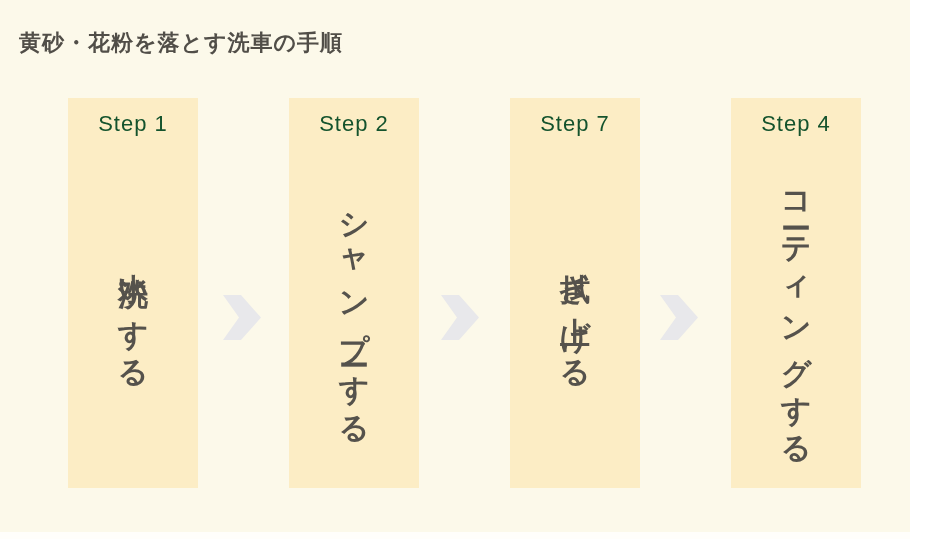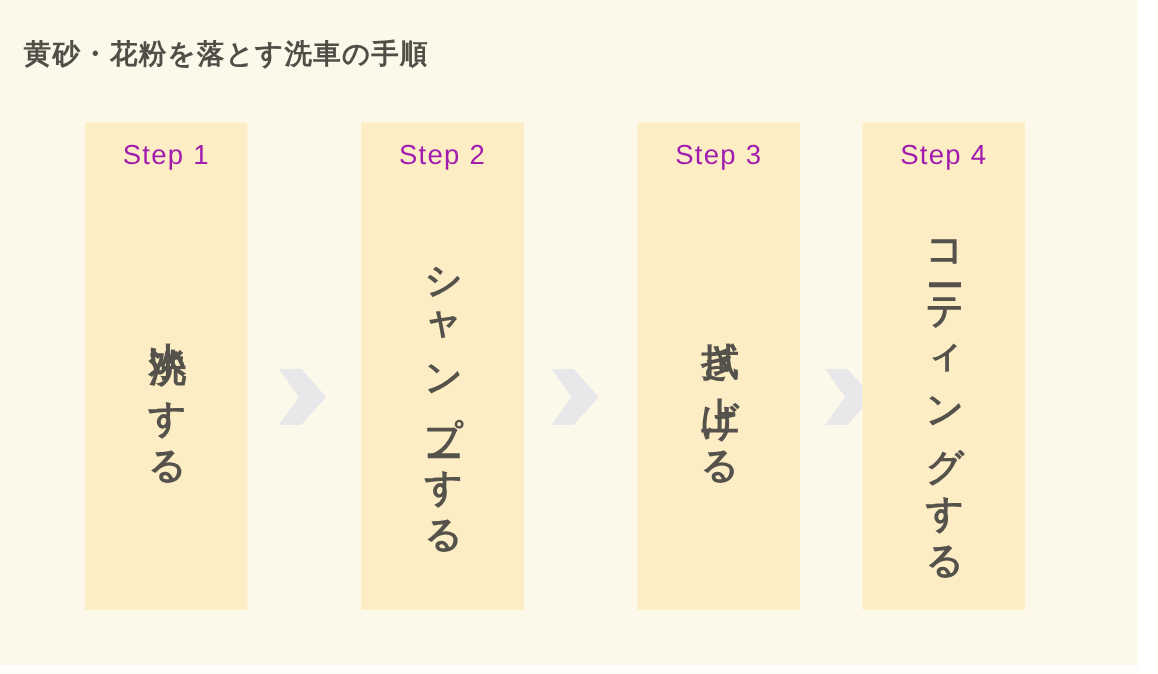--- a/index.html
+++ b/index.html
@@ -29,26 +29,26 @@
     width: 130px;
     height: 390px;
     background: #FCEDC5;
     display: flex;
     flex-direction: column;
     align-items: center;
   }
   .step-card.pos-0 { left: 68px; }
   .step-card.pos-1 { left: 289px; text-align: center; }
   .step-card.pos-2 { left: 510px; }
-  .step-card.pos-3 { left: 690px; }
+  .step-card.pos-3 { left: 731px; }
   .step-label {
     margin-top: 13px;
     font-size: 22px;
     font-weight: 400;
-    color: #a21caf;
+    color: #14532d;
     letter-spacing: 1px;
   }
   .step-text-wrap {
     flex: 1;
     display: flex;
     align-items: center;
     justify-content: center;
     width: 100%;
   }
   .step-text {
@@ -100,21 +100,21 @@
     <div class="step-text-wrap">
       <div class="step-text">シャンプーする</div>
     </div>
   </div>
 
   <svg class="chevron pos-1" viewBox="0 0 38 45">
     <polygon points="0,0 18,0 38,22.5 18,45 0,45 16,22.5" fill="#E8E8EB"></polygon>
   </svg>
 
   <div class="step-card pos-2">
-    <div class="step-label">Step 3</div>
+    <div class="step-label">Step 7</div>
     <div class="step-text-wrap">
       <div class="step-text">拭き上げる</div>
     </div>
   </div>
 
   <svg class="chevron pos-2" viewBox="0 0 38 45">
     <polygon points="0,0 18,0 38,22.5 18,45 0,45 16,22.5" fill="#E8E8EB"></polygon>
   </svg>
 
   <div class="step-card pos-3">

